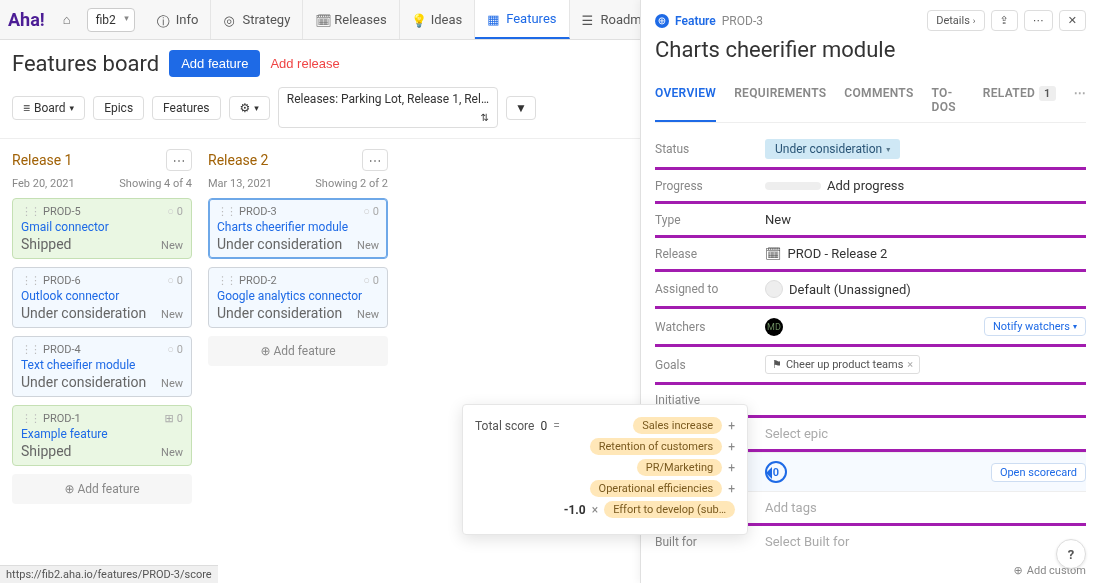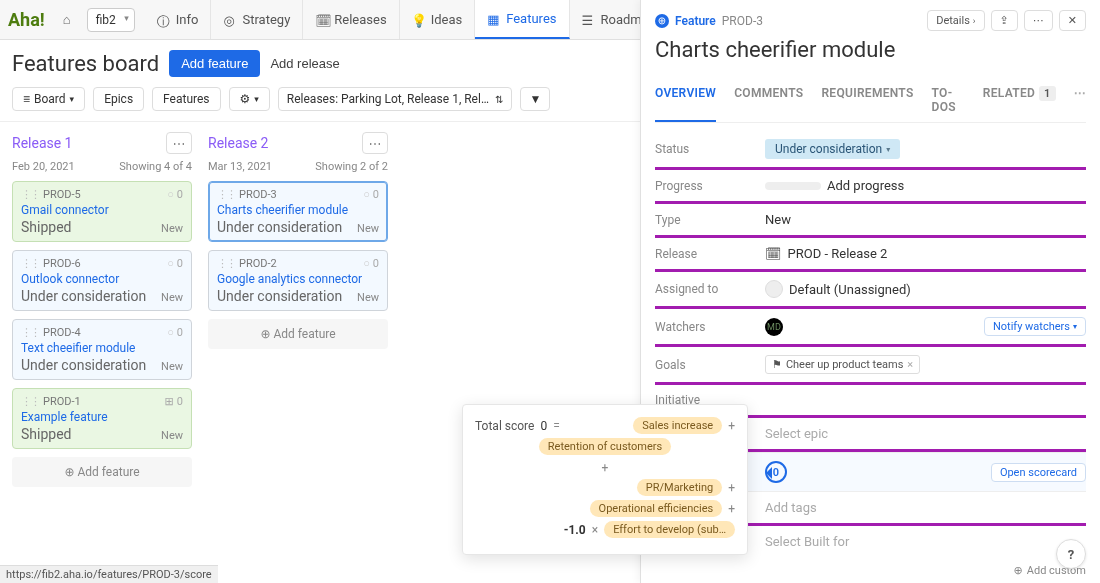--- a/index.html
+++ b/index.html
@@ -1,39 +1,39 @@
 <!DOCTYPE html>
 <html><head>
 <meta charset="utf-8">
 <style>
 * { box-sizing: border-box; margin: 0; padding: 0; }
 body { font-family: -apple-system, BlinkMacSystemFont, "Segoe UI", Roboto, sans-serif; font-size: 13px; color: #333; background: #fff; width: 1100px; height: 583px; overflow: hidden; position: relative; }
 .topbar { height: 40px; background: #f7f7f7; border-bottom: 1px solid #e0e0e0; display: flex; align-items: center; padding: 0 8px; gap: 4px; }
-.logo { font-weight: 700; color: #4d7c0f; font-size: 18px; margin-right: 2px; }
+.logo { font-weight: 700; color: #4c1d95; font-size: 18px; margin-right: 2px; }
 .top-icon { width: 32px; height: 32px; display: flex; align-items: center; justify-content: center; color: #666; cursor: pointer; border-radius: 4px; }
 .workspace-select { border: 1px solid #ccc; background: #fff; padding: 4px 18px 4px 8px; border-radius: 4px; font-size: 12px; position: relative; cursor: pointer; }
 .workspace-select::after { content: "▾"; position: absolute; right: 5px; top: 4px; font-size: 9px; color: #888; }
 .nav-tabs { display: flex; height: 100%; margin-left: 6px; }
 .nav-tab { display: flex; align-items: center; gap: 5px; padding: 0 12px; color: #555; cursor: pointer; border-right: 1px solid #e5e5e5; font-size: 13px; }
 .nav-tab.active { background: #fff; color: #1e6ae6; border-bottom: 2px solid #1e6ae6; }
 .nav-tab svg, .nav-tab .glyph { width: 14px; height: 14px; }
 .top-right { margin-left: auto; display: flex; align-items: center; gap: 6px; color: #888; font-size: 12px; }
 .orange-dot { width: 6px; height: 6px; background: #ff8a00; border-radius: 50%; position: relative; top: -6px; left: -2px; }
 .subhead { display: flex; align-items: center; gap: 10px; padding: 10px 12px 6px; }
 .page-title { font-size: 22px; font-weight: 400; color: #333; }
 .btn-primary { background: #1e6ae6; color: #fff; border: none; border-radius: 4px; padding: 6px 12px; font-size: 13px; cursor: pointer; }
-.btn-link { background: none; border: none; color: #404040; cursor: pointer; font-size: 13px; }
+.btn-link { background: none; border: none; color: #ef4444; cursor: pointer; font-size: 13px; }
 .toolbar { display: flex; align-items: center; gap: 8px; padding: 4px 12px 10px; border-bottom: 1px solid #eee; }
 .tb-btn { border: 1px solid #ddd; background: #fff; border-radius: 4px; padding: 4px 10px; font-size: 12px; cursor: pointer; display: flex; align-items: center; gap: 4px; }
 .tb-btn.square { width: 30px; justify-content: center; padding: 4px 0; }
-.release-select { border: 1px solid #ddd; border-radius: 4px; padding: 4px 8px; font-size: 12px; display: flex; align-items: center; gap: 6px; min-width: 170px; cursor: pointer; }
+.release-select { border: 1px solid #ddd; border-radius: 4px; padding: 4px 8px; font-size: 12px; display: flex; align-items: center; gap: 6px; min-width: 170px; cursor: pointer; flex-direction: column; }
 .board { display: flex; gap: 16px; padding: 10px 12px; }
 .column { width: 180px; }
 .col-head { display: flex; align-items: center; justify-content: space-between; }
-.col-title { font-size: 14px; font-weight: 400; color: #8b5cf6; }
+.col-title { font-size: 14px; font-weight: 400; color: #a16207; }
 .col-menu { border: 1px solid #ddd; border-radius: 4px; width: 26px; height: 22px; display: flex; align-items: center; justify-content: center; cursor: pointer; color: #666; }
 .col-meta { display: flex; justify-content: space-between; color: #888; font-size: 11px; margin: 6px 0 8px; }
 .card { border: 1px solid #cfd4da; border-radius: 4px; padding: 6px 8px; margin-bottom: 8px; background: #f3f9ff; position: relative; }
 .card.green { background: #eaf7e3; border-color: #c5e0b4; }
 .card.selected { border-color: #6ea8e8; box-shadow: 0 0 0 1px #6ea8e8 inset; }
 .card-id-row { display: flex; align-items: center; gap: 4px; color: #777; font-size: 11px; }
 .grip { color: #bbb; letter-spacing: -2px; }
 .card-id-row .count { margin-left: auto; display: flex; align-items: center; gap: 3px; color: #aaa; }
 .card-title { color: #1e6ae6; font-size: 12px; margin: 2px 0; cursor: pointer; }
 .card-status { color: #666; font-size: 14px; }
@@ -253,21 +253,21 @@
 
 <div class="popover">
   <div class="pop-row">
     <span class="pop-label">Total score</span>
     <span>0</span>
     <span class="op">=</span>
     <span style="flex:1"></span>
     <span class="chip">Sales increase</span>
     <span class="op">+</span>
   </div>
-  <div class="pop-row" style="justify-content:flex-end;flex-direction:column;">
+  <div class="pop-row" style="justify-content:flex-end;">
     <span class="chip">Retention of customers</span>
     <span class="op">+</span>
   </div>
   <div class="pop-row" style="justify-content:flex-end;">
     <span class="chip">PR/Marketing</span>
     <span class="op">+</span>
   </div>
   <div class="pop-row" style="justify-content:flex-end;">
     <span class="chip">Operational efficiencies</span>
     <span class="op">+</span>
@@ -291,22 +291,22 @@
             <span style="font-size:9px;">›</span>
           </span>
         <span class="pa-btn">⇪</span>
         <span class="pa-btn">⋯</span>
         <span class="pa-btn">✕</span>
       </div>
     </div>
     <div class="panel-title">Charts cheerifier module</div>
     <div class="panel-tabs">
       <span class="ptab active">OVERVIEW</span>
+      <span class="ptab">REQUIREMENTS</span>
       <span class="ptab">COMMENTS</span>
-      <span class="ptab">REQUIREMENTS</span>
       <span class="ptab">TO-DOS</span>
       <span class="ptab"><span>RELATED</span><span class="ptab-count">1</span></span>
       <span class="ptab ptab-more">⋯</span>
     </div>
   </div>
   <div class="panel-body">
     <div class="field-row">
       <span class="field-label">Status</span>
       <span class="field-val">
           <span class="status-pill">Under consideration</span>

